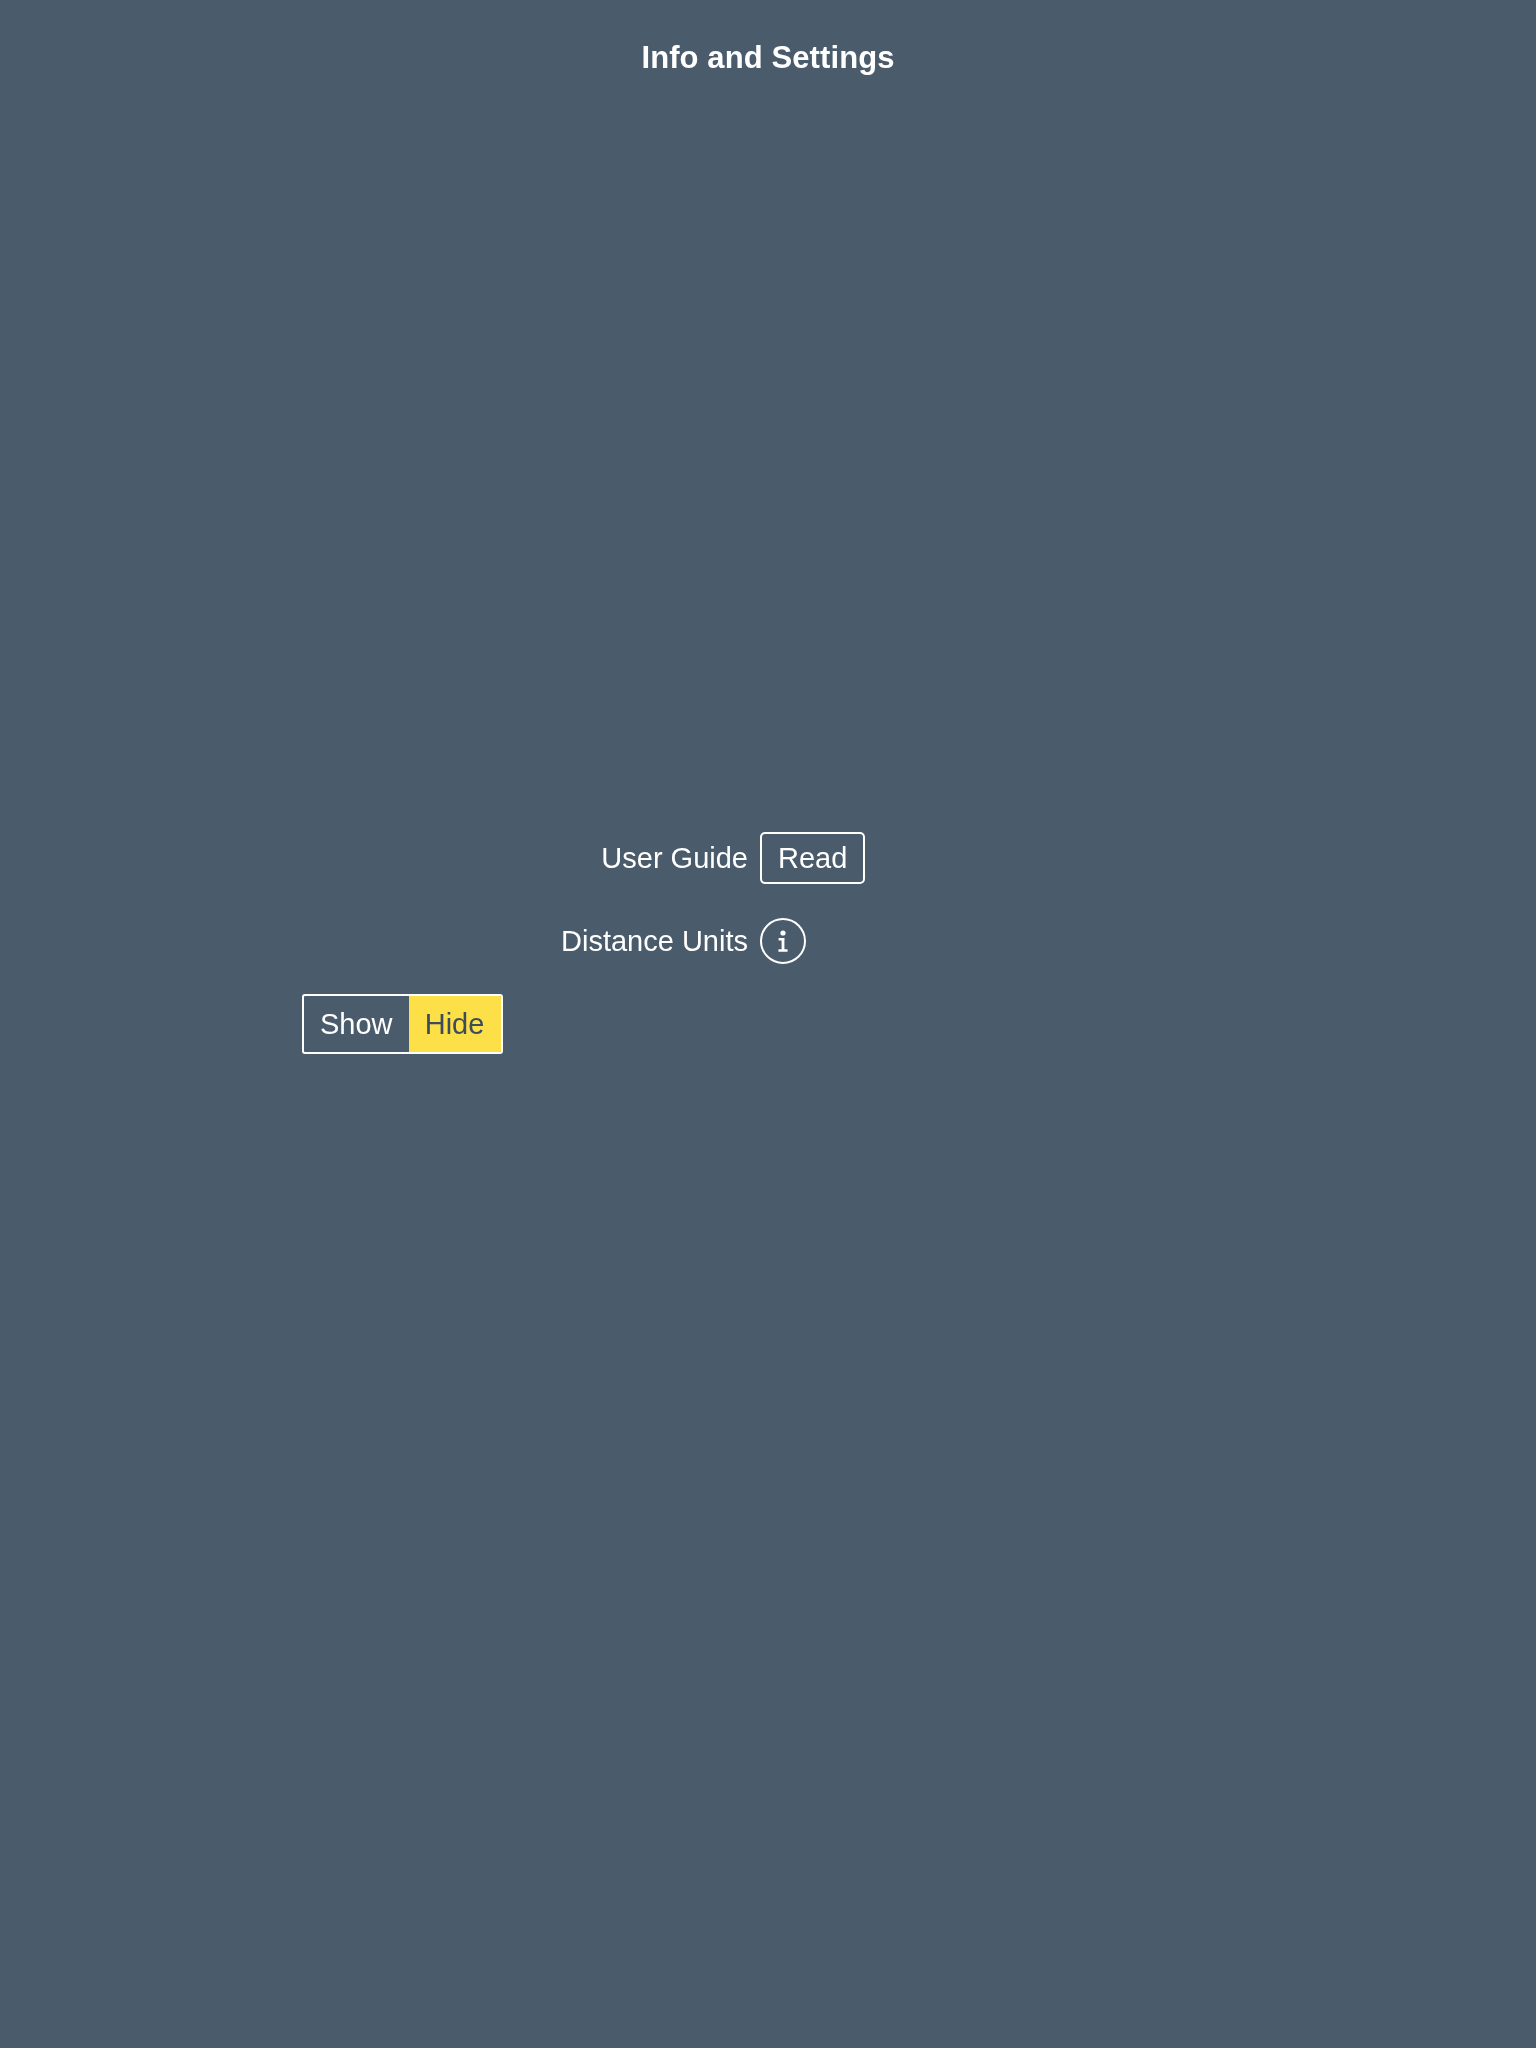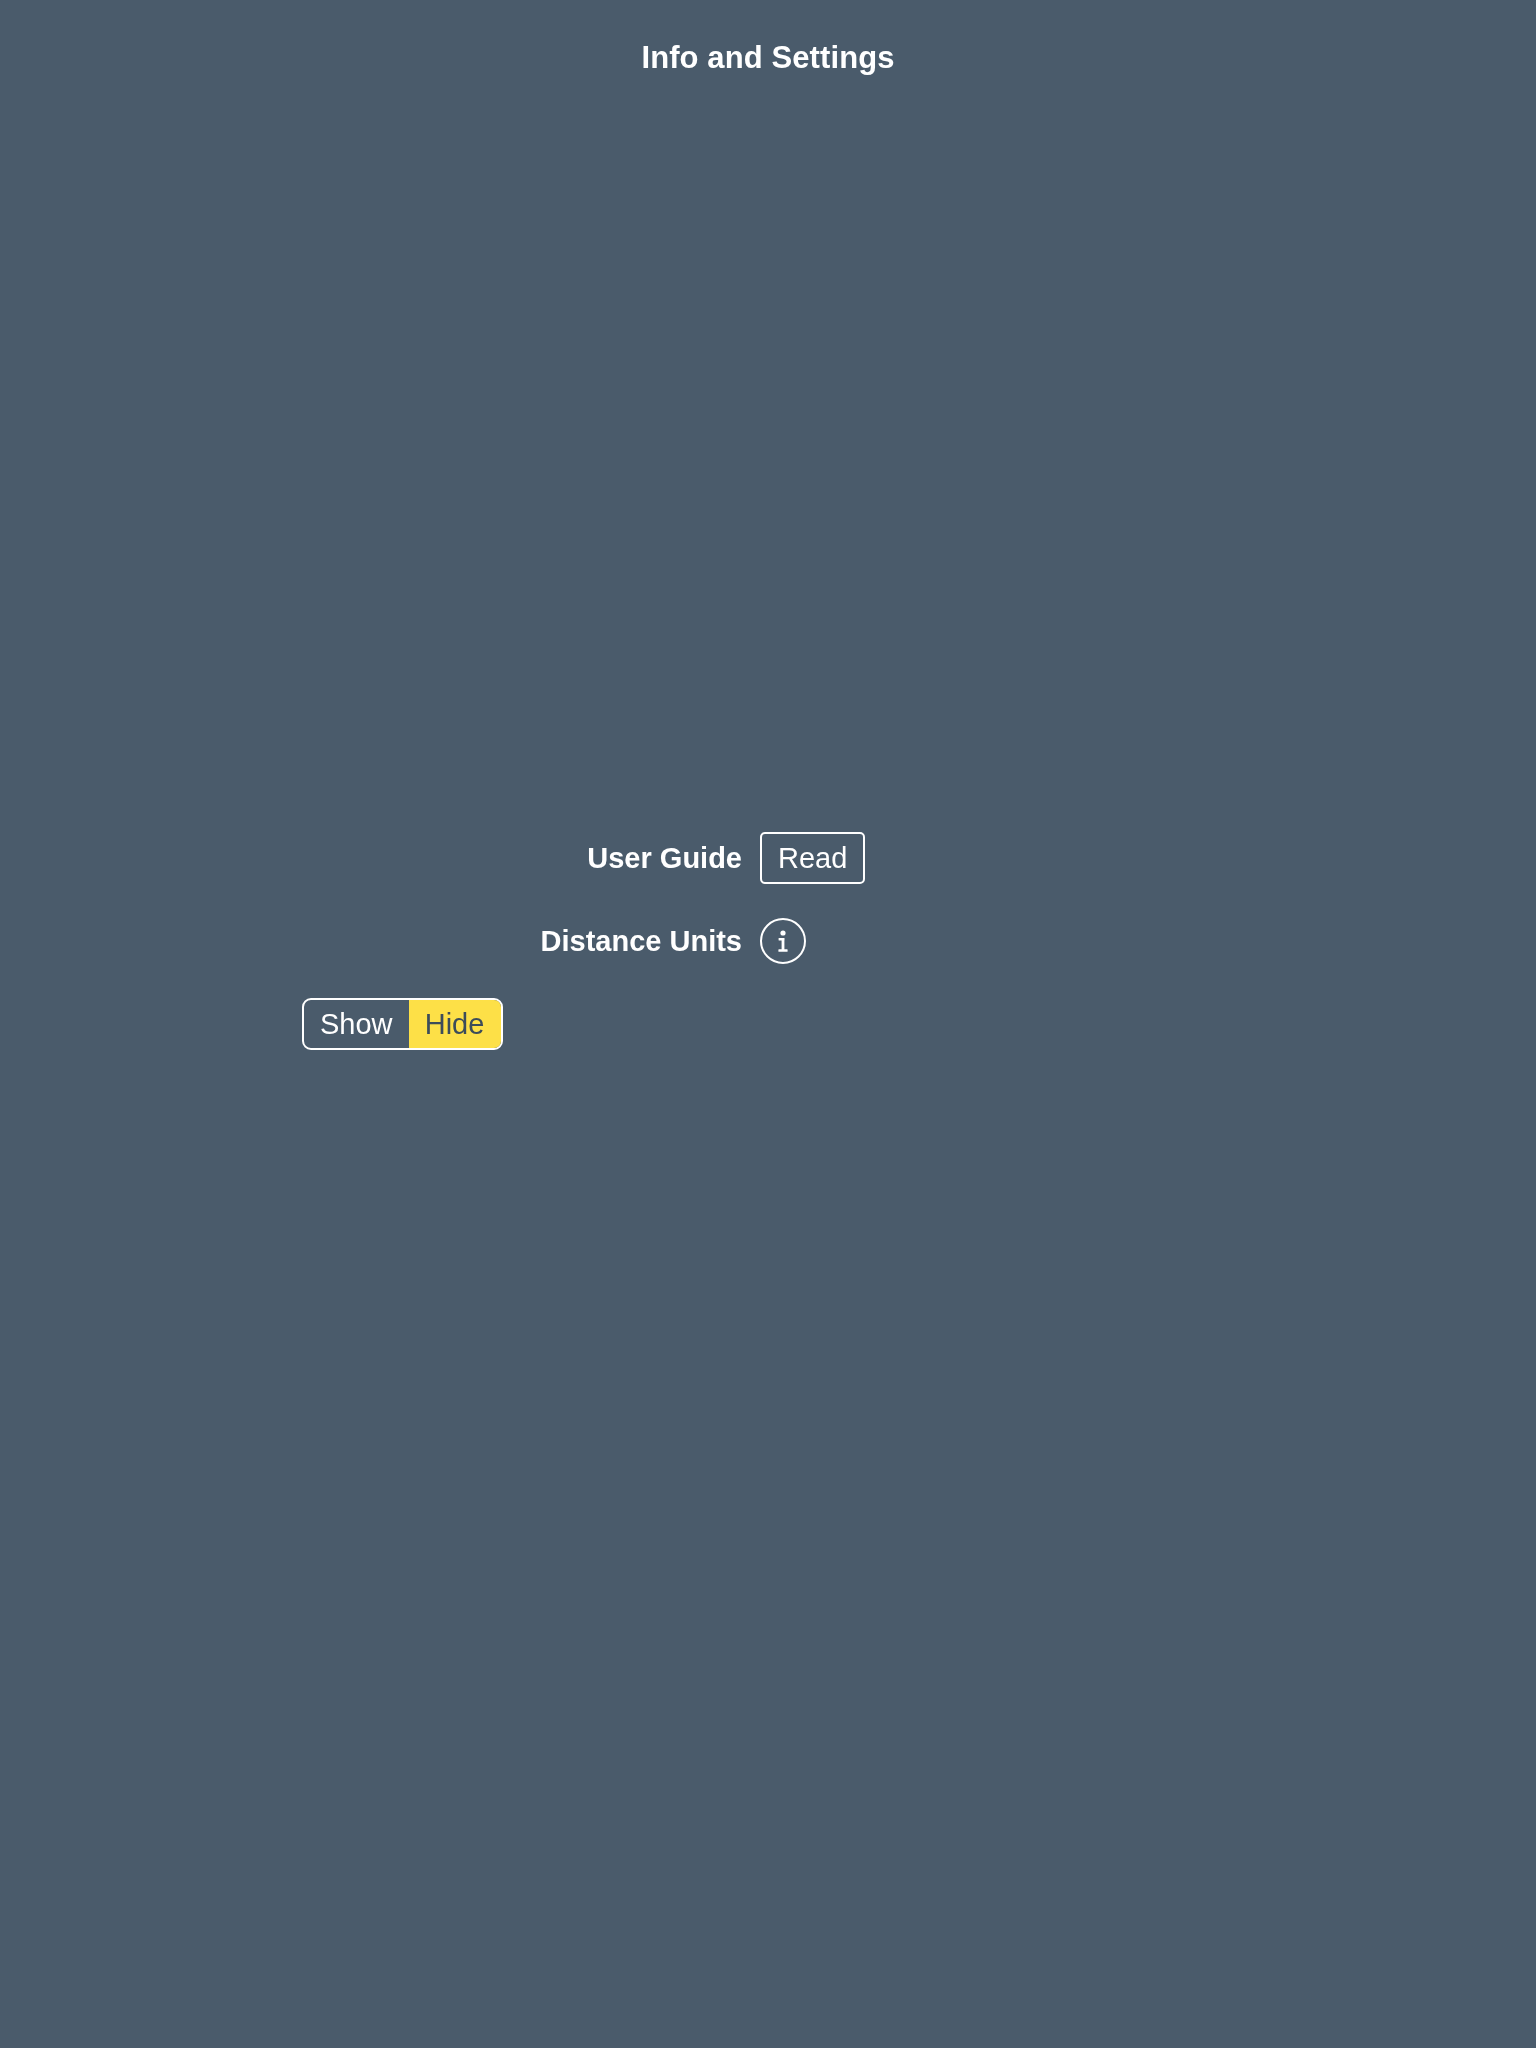--- a/index.html
+++ b/index.html
@@ -69,25 +69,25 @@
     height: 52px;
     margin-bottom: 31px;
     padding-left: 302px;   
   }
   .settings-row:last-child {
     margin-bottom: 0;
   }
   .row-label {
     width: 458px;
     text-align: right;
-    padding-right: 18px;
+    padding-right: 12px;
     box-sizing: border-box;
     color: #ffffff;
     font-size: 29px;
-    font-weight: 700;
+    font-weight: 400;
     white-space: nowrap;
     line-height: 52px;
   }
   .row-control {
     display: flex;
     align-items: center;
   }
 
   
   .outline-button {
@@ -120,23 +120,23 @@
     align-items: center;
     justify-content: center;
     cursor: pointer;
     padding: 0;
   }
   .info-icon-btn svg { display: block; }
 
   
   .segmented {
     display: flex;
-    height: 52px;
+    height: 60px;
     border: 2px solid #ffffff;
-    border-radius: 9px;
+    border-radius: 3px;
     overflow: hidden;
     box-sizing: border-box;
     background: transparent;
   }
   .segment {
     font-family: inherit;
     font-size: 29px;
     font-weight: 400;
     line-height: 48px;
     padding: 0 16px;

